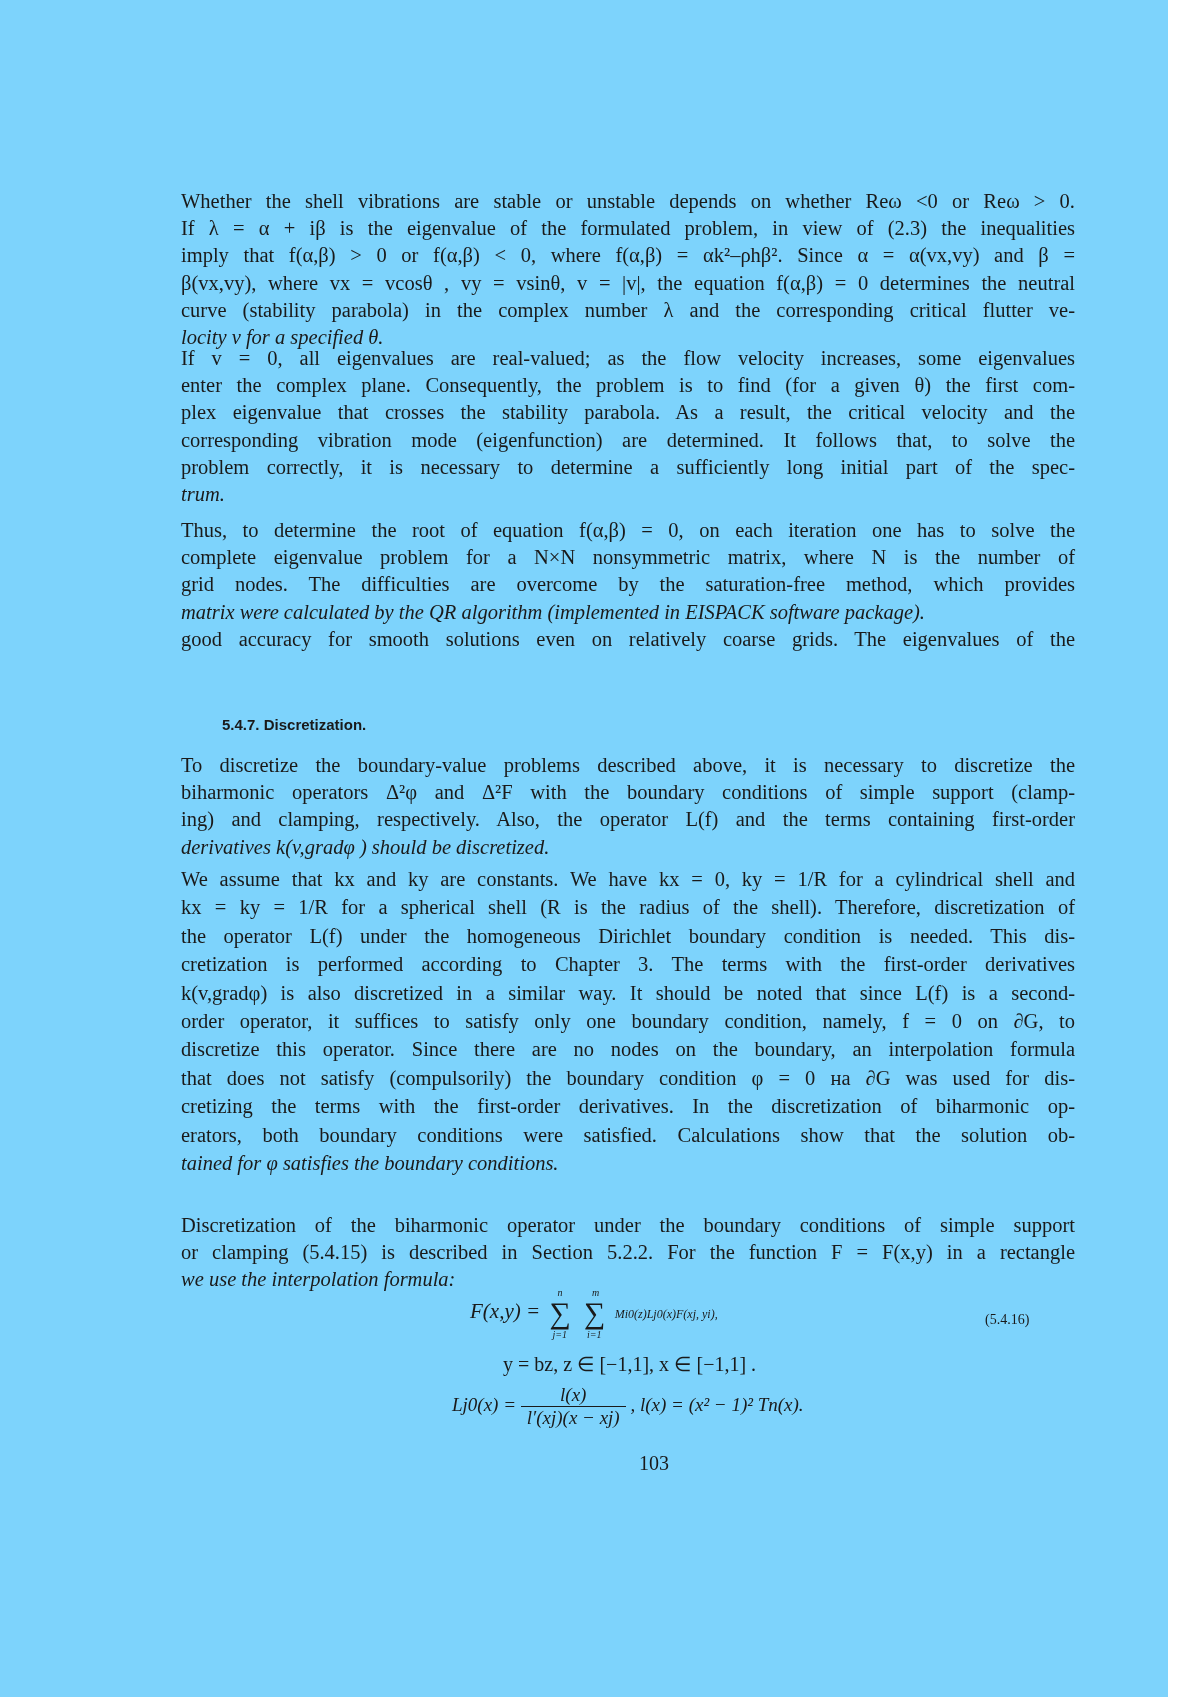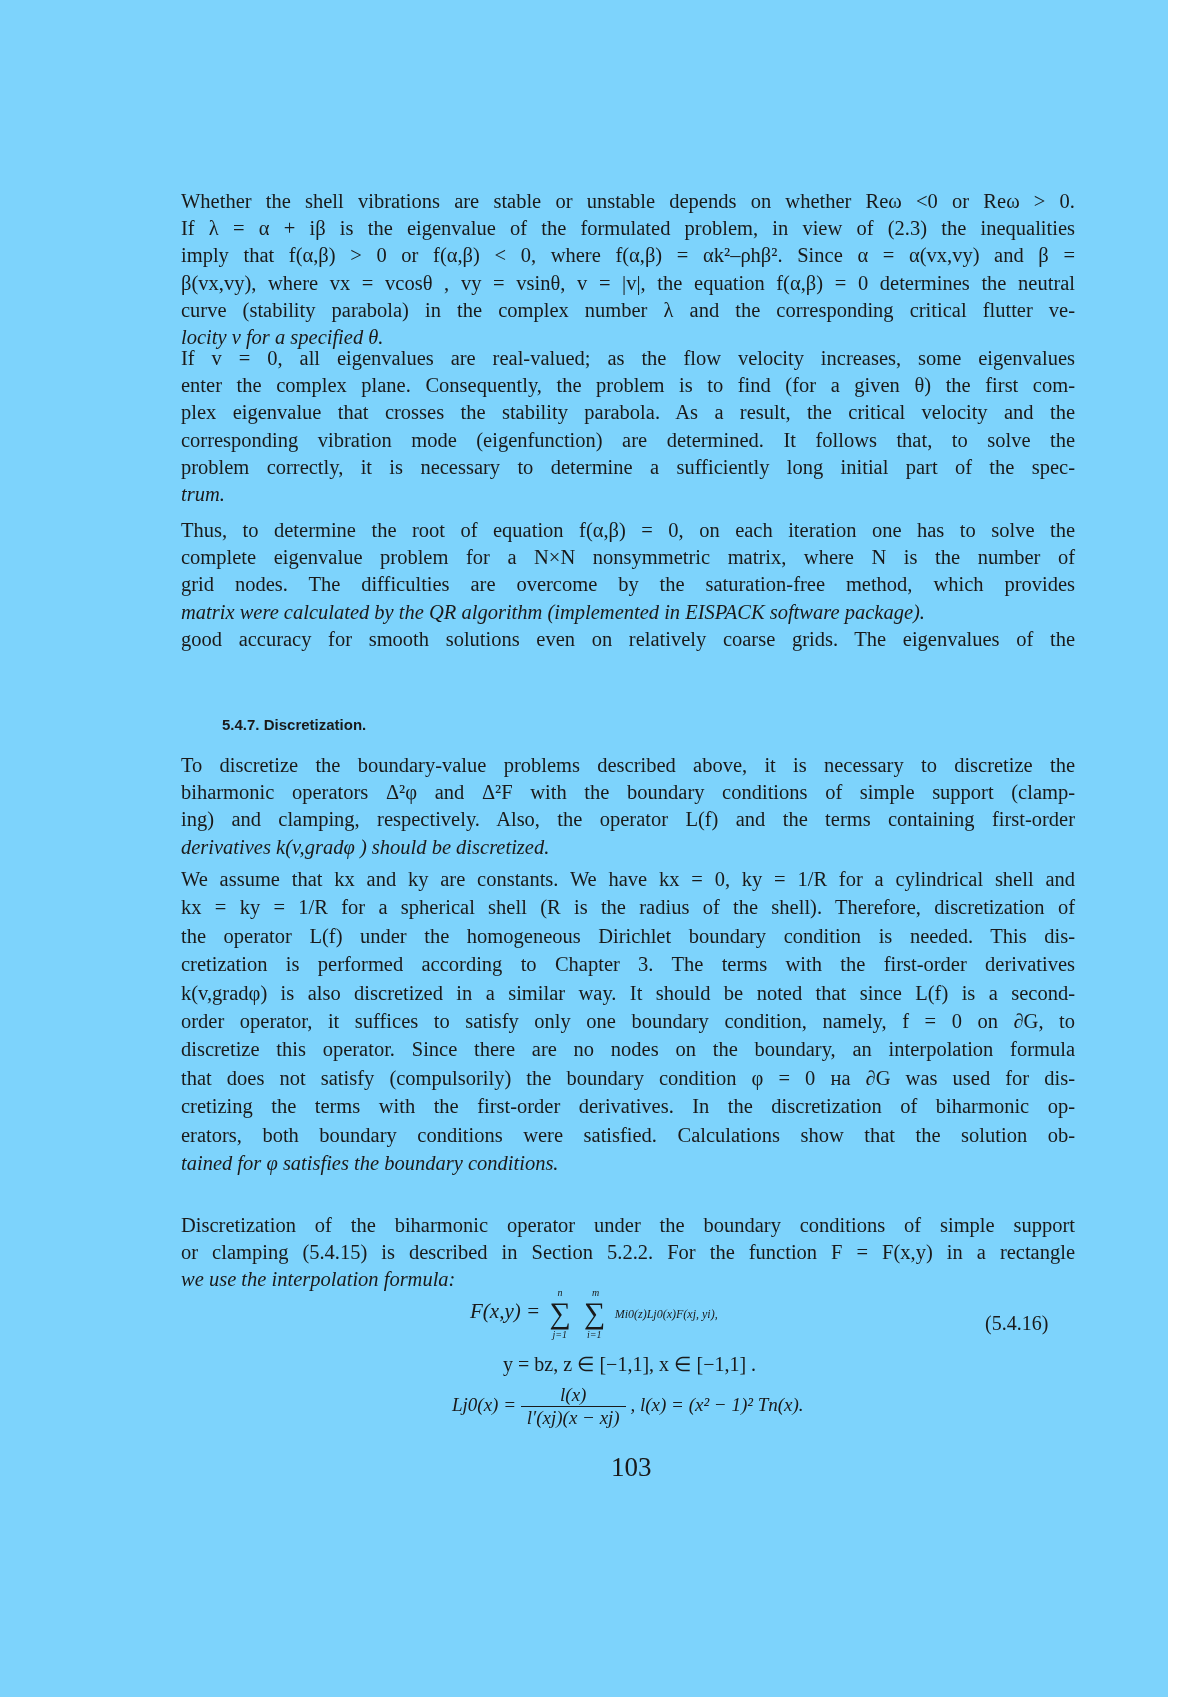--- a/index.html
+++ b/index.html
@@ -13,22 +13,22 @@
     color: #1a1a1a; text-align: justify;
   }
   .line { display: block; text-align: justify; text-align-last: justify; white-space: nowrap; overflow: visible; }
   .line.end { text-align-last: left; font-style: italic; }
   i, .it { font-style: italic; }
   .heading {
     position: absolute; left: 222px; top: 716px;
     font-family: "Liberation Sans", sans-serif; font-weight: bold; font-size: 15px; color: #1a1a1a;
   }
   .eq { position: absolute; font-family: "Liberation Serif", serif; color: #1a1a1a; white-space: nowrap; }
-  .eq-num { position: absolute; left: 985px; top: 1312px; font-family: "Liberation Serif", serif; font-size: 20px; color: #1a1a1a; }
-  .pagenum { position: absolute; left: 611px; top: 1452px; font-family: "Liberation Serif", serif; font-size: 27px; color: #1a1a1a; }
+  .eq-num { position: absolute; left: 985px; top: 1312px; font-family: "Liberation Serif", serif; font-size: 14px; color: #1a1a1a; }
+  .pagenum { position: absolute; left: 639px; top: 1452px; font-family: "Liberation Serif", serif; font-size: 20px; color: #1a1a1a; }
   .sum { display: inline-block; position: relative; font-size: 30px; vertical-align: middle; line-height: 1; margin: 0 4px; }
   .sum .up { position: absolute; top: -10px; left: 8px; font-size: 10px; font-style: italic; }
   .sum .dn { position: absolute; bottom: -12px; left: 3px; font-size: 10px; font-style: italic; margin-top: 19px; }
   .frac { display: inline-block; vertical-align: middle; text-align: center; font-size: 19px; }
   .frac .num { display: block; border-bottom: 1px solid #1a1a1a; padding: 0 6px; }
   .frac .den { display: block; padding: 0 6px; }
 </style>
 </head>
 <body>
 

